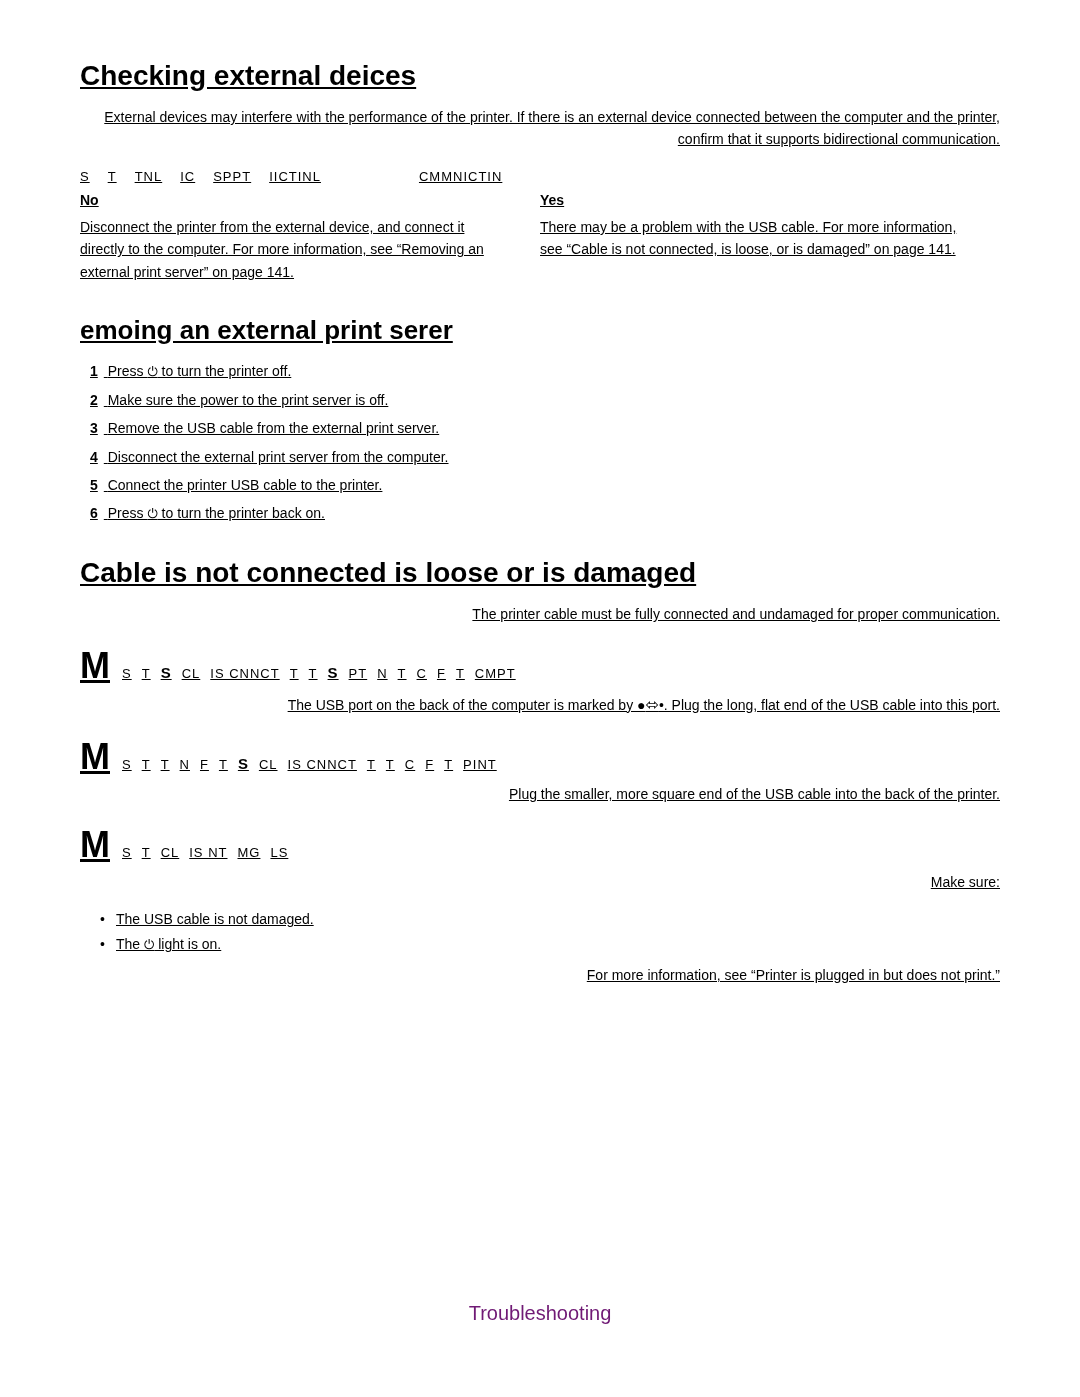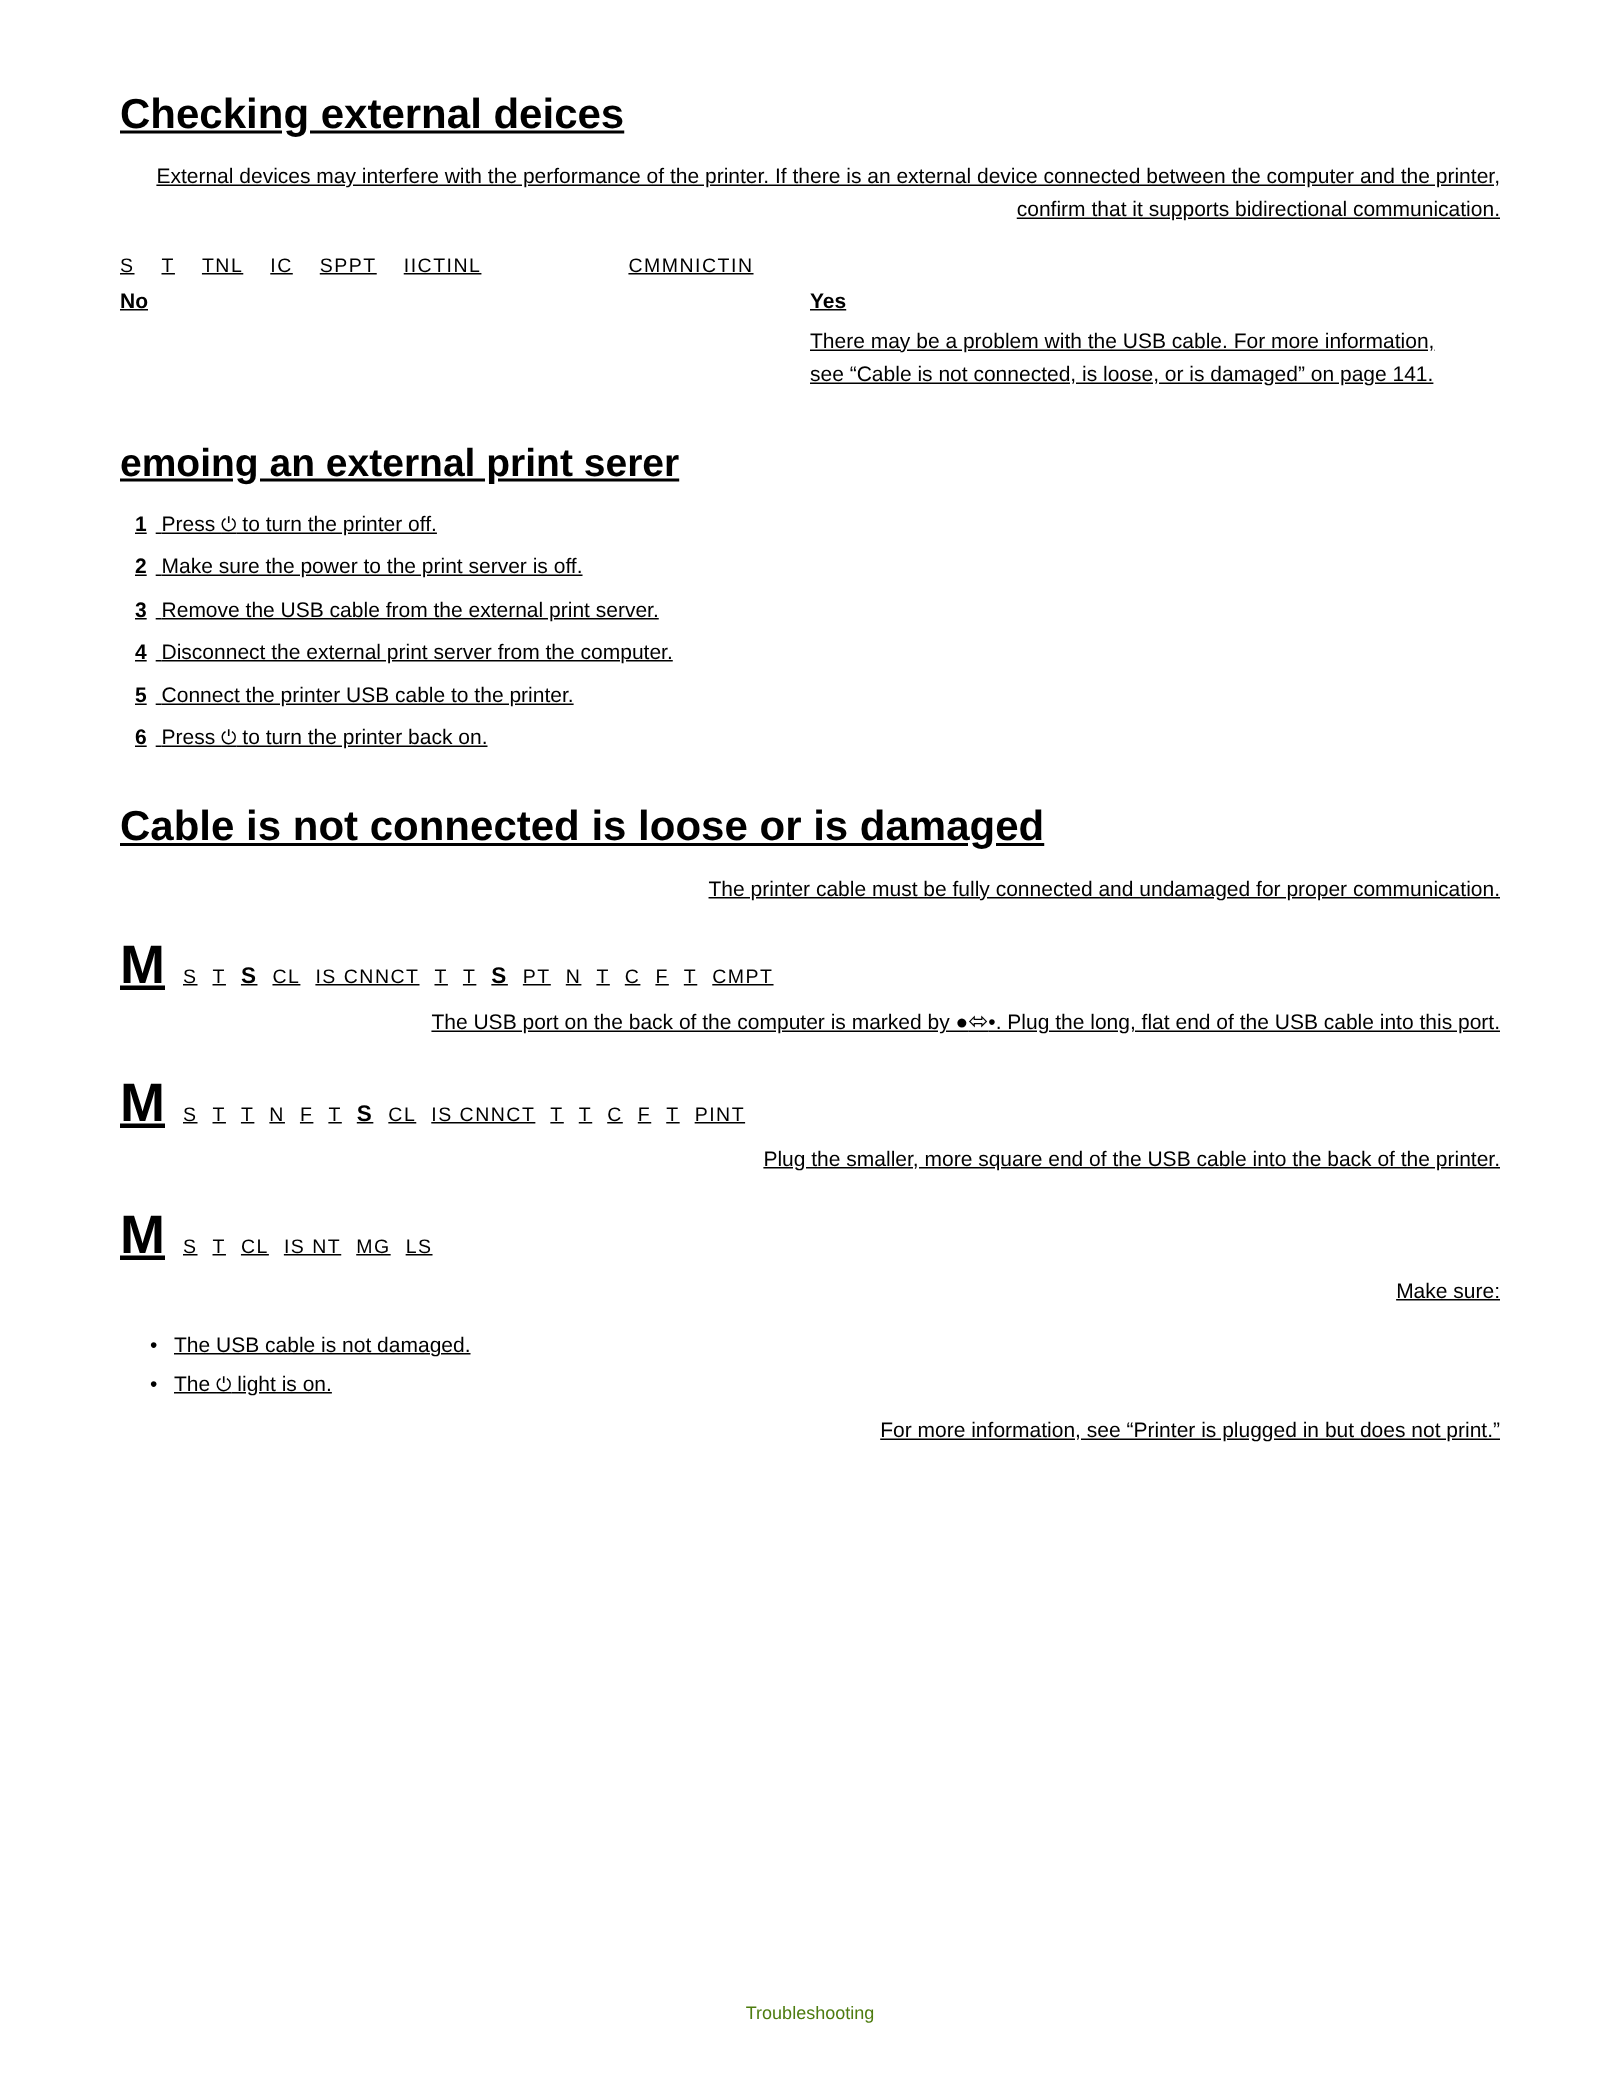--- a/index.html
+++ b/index.html
@@ -168,27 +168,27 @@
       position: absolute;
       left: 0;
     }
 
     .power-icon {
       font-size: 13px;
     }
 
     .page-footer {
       position: absolute;
-      bottom: 48px;
+      bottom: 72px;
       left: 0;
       width: 100%;
       text-align: center;
       font-family: Arial, Helvetica, sans-serif;
-      font-size: 12px;
-      color: #4d7c0f;
+      font-size: 20px;
+      color: #701a75;
     }
   </style>
 </head>
 <body>
 
 <div class="section">
   <h1>Checking external deices</h1>
   <p class="body-text">External devices may interfere with the performance of the printer. If there is an external device connected between the computer and the printer, confirm that it supports bidirectional communication.</p>
 
   <div class="decision-table">
@@ -198,20 +198,21 @@
       <span class="decision-table-header-item">TNL</span>
       <span class="decision-table-header-item">IC</span>
       <span class="decision-table-header-item">SPPT</span>
       <span class="decision-table-header-item">IICTINL</span>
       <span class="decision-table-header-item" style="margin-left:80px;text-align:right;">CMMNICTIN</span>
     </div>
 
     <div class="decision-cols">
       <div class="decision-col">
         <div class="decision-col-label">No</div>
+        <div class="decision-col-text">Disconnect the printer from the external device, and connect it directly to the computer. For more information, see “Removing an external print server” on page 141.</div>
       </div>
       <div class="decision-col">
         <div class="decision-col-label">Yes</div>
         <div class="decision-col-text">There may be a problem with the USB cable. For more information, see “Cable is not connected, is loose, or is damaged” on page 141.</div>
       </div>
     </div>
   </div>
 </div>
 
 <div class="section">

